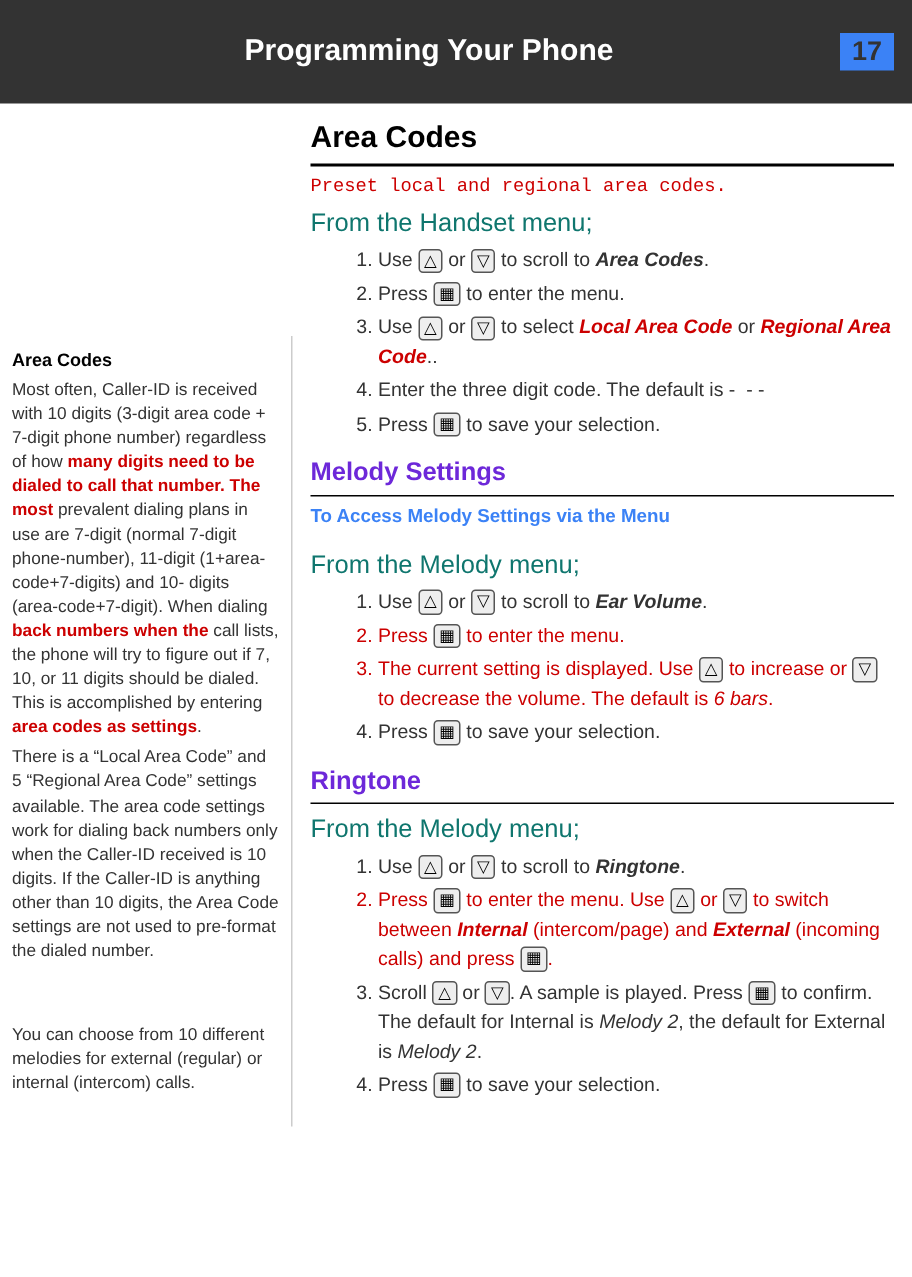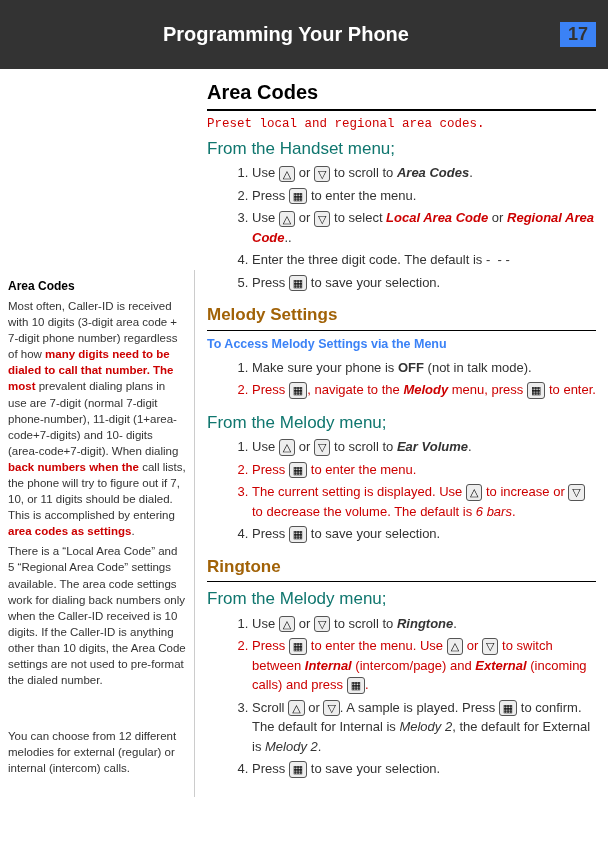--- a/index.html
+++ b/index.html
@@ -138,21 +138,21 @@
       line-height: 1.3;
     }
 
     .section-block {
       margin-bottom: 10px;
     }
 
     .subsection-heading {
       font-size: 17px;
       font-weight: bold;
-      color: #a16207;
+      color: #6d28d9;
       border-bottom: 1px solid #000;
       margin-top: 10px;
       margin-bottom: 4px;
       padding-bottom: 2px;
     }
   </style>
 </head>
 <body>
 
 <div class="page-header">
@@ -167,21 +167,21 @@
     <div class="section-block">
       <div class="sidebar-section-title">Area Codes</div>
       <div class="sidebar-body">
         <p>Most often, Caller-ID is received with 10 digits (3-digit area code + 7-digit phone number) regardless of how <span class="sidebar-highlight">many digits need to be dialed</span> <span class="sidebar-highlight">to call that number. The most</span> prevalent dialing plans in use are 7-digit (normal 7-digit phone-number), 11-digit (1+area-code+7-digits) and 10- digits (area-code+7-digit). When dialing <span class="sidebar-highlight">back numbers when the</span> call lists, the phone will try to figure out if 7, 10, or 11 digits should be dialed. This is accomplished by entering <span class="sidebar-highlight">area codes as settings</span>.</p>
         <p>There is a “Local Area Code” and 5 “Regional Area Code” settings available. The area code settings work for dialing back numbers only when the Caller-ID received is 10 digits. If the Caller-ID is anything other than 10 digits, the Area Code settings are not used to pre-format the dialed number.</p>
       </div>
     </div>
 
     <div class="section-block" style="margin-top:40px;">
       <div class="sidebar-body">
-        <p>You can choose from 12 different melodies for external (regular) or internal (intercom) calls.</p>
+        <p>You can choose from 10 different melodies for external (regular) or internal (intercom) calls.</p>
       </div>
     </div>
 
   </div>
 
   <div class="main-content">
 
     <div class="section-block">
       <div class="section-heading">Area Codes</div>
       <div class="section-subtitle">Preset local and regional area codes.</div>
@@ -191,24 +191,20 @@
         <li><span>Press</span> <span class="icon-btn">▦</span> to enter the menu.</li>
         <li>Use <span class="icon-btn">△</span> or <span class="icon-btn">▽</span> to select <strong><em><span class="red-text">Local Area Code</span></em></strong> or <strong><em><span class="red-text">Regional Area Code</span></em></strong>..</li>
         <li>Enter the three digit code. The default is -&nbsp; - -</li>
         <li>Press <span class="icon-btn">▦</span> to save your selection.</li>
       </ol>
     </div>
 
     <div class="section-block">
       <div class="subsection-heading">Melody Settings</div>
       <div class="section-subtitle-bold">To Access Melody Settings via the Menu</div>
-      <ol>
-        <li>Make sure your phone is <strong>OFF</strong> (not in talk mode).</li>
-        <li class="red-item"><span class="red-text">Press <span class="icon-btn">▦</span>, navigate to the <em><strong>Melody</strong></em> menu, press <span class="icon-btn">▦</span> to enter.</span></li>
-      </ol>
     </div>
 
     <div class="section-block">
       <div class="plain-text">From the Melody menu;</div>
       <ol>
         <li>Use <span class="icon-btn">△</span> or <span class="icon-btn">▽</span> to scroll to <strong><em>Ear Volume</em></strong>.</li>
         <li class="red-item"><span class="red-text">Press <span class="icon-btn">▦</span> to enter the menu.</span></li>
         <li class="red-item"><span class="red-text">The current setting is displayed. Use <span class="icon-btn">△</span> to increase or <span class="icon-btn">▽</span> to decrease the volume.</span> The default is <em>6 bars</em>.</li>
         <li>Press <span class="icon-btn">▦</span> to save your selection.</li>
       </ol>

